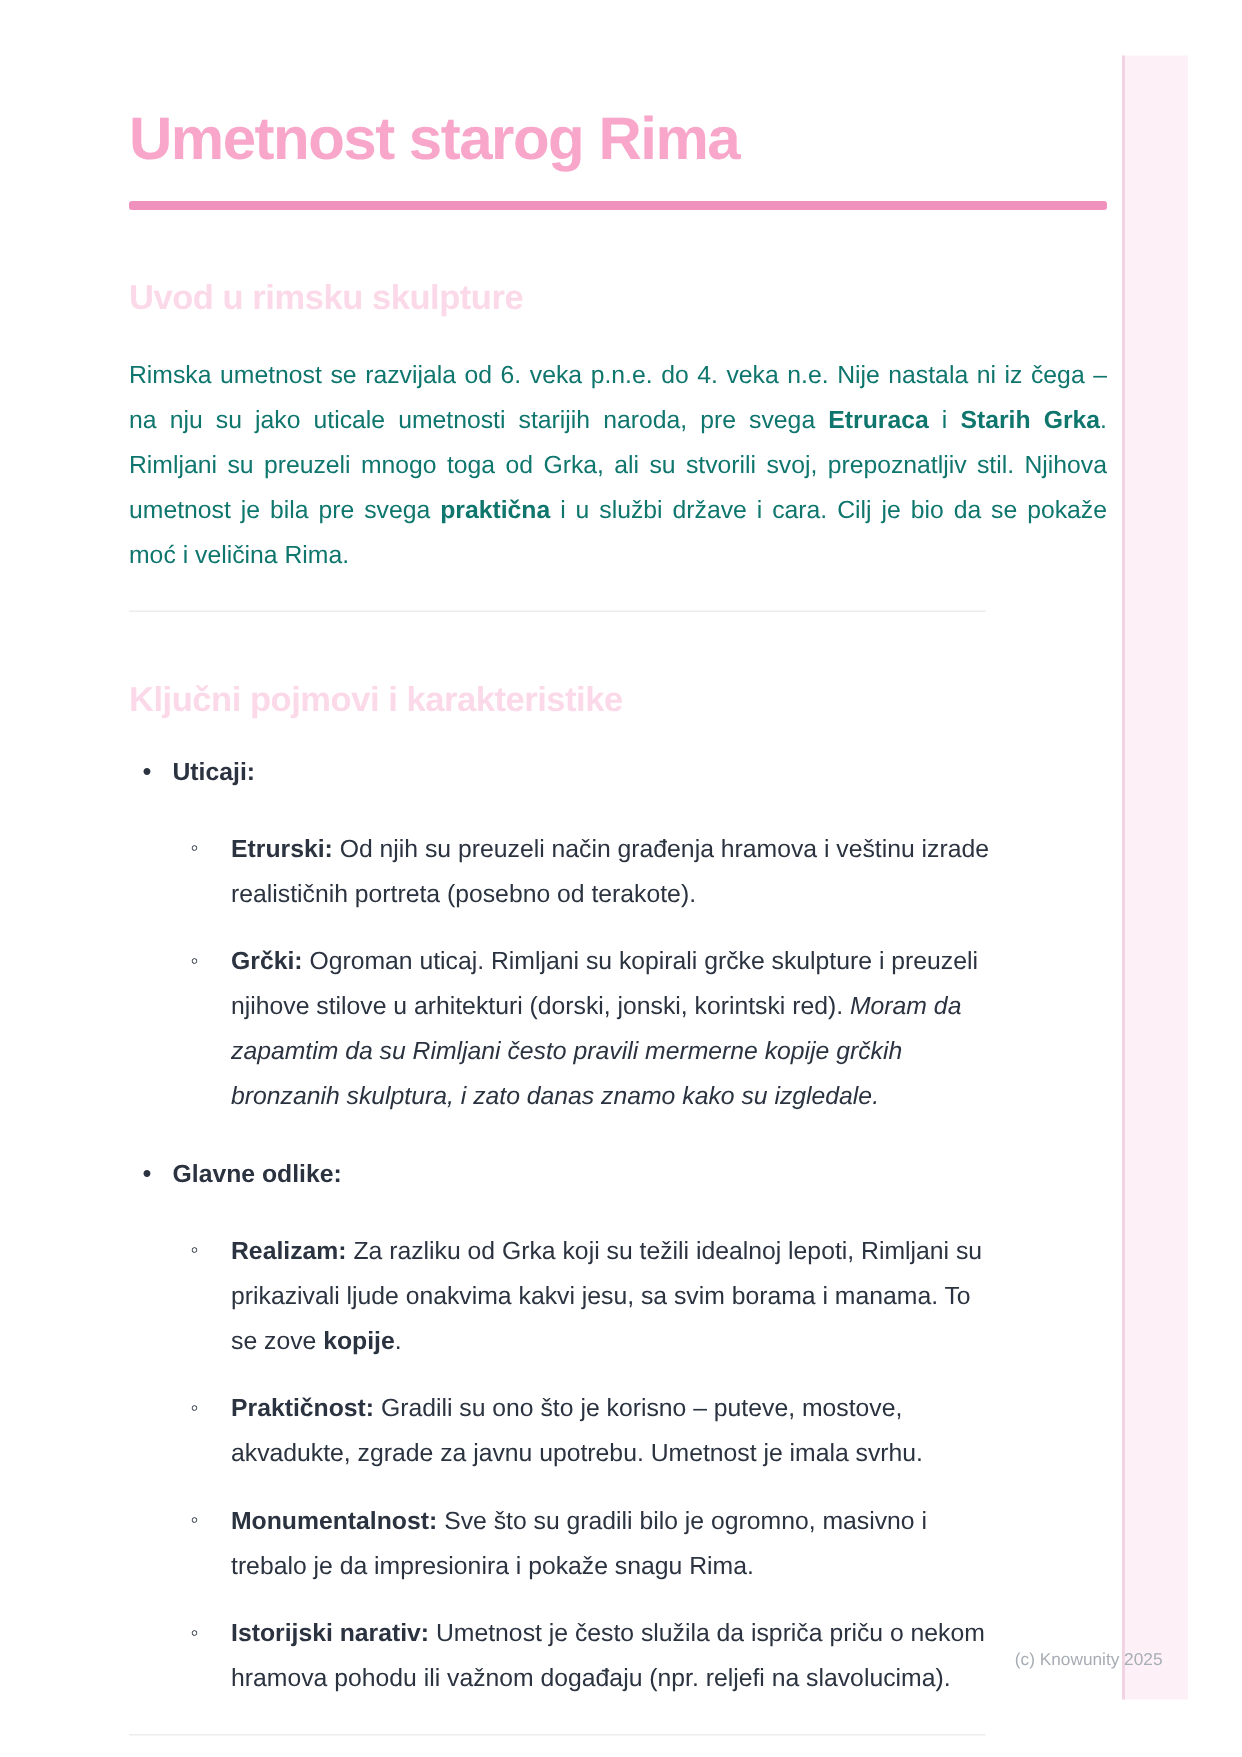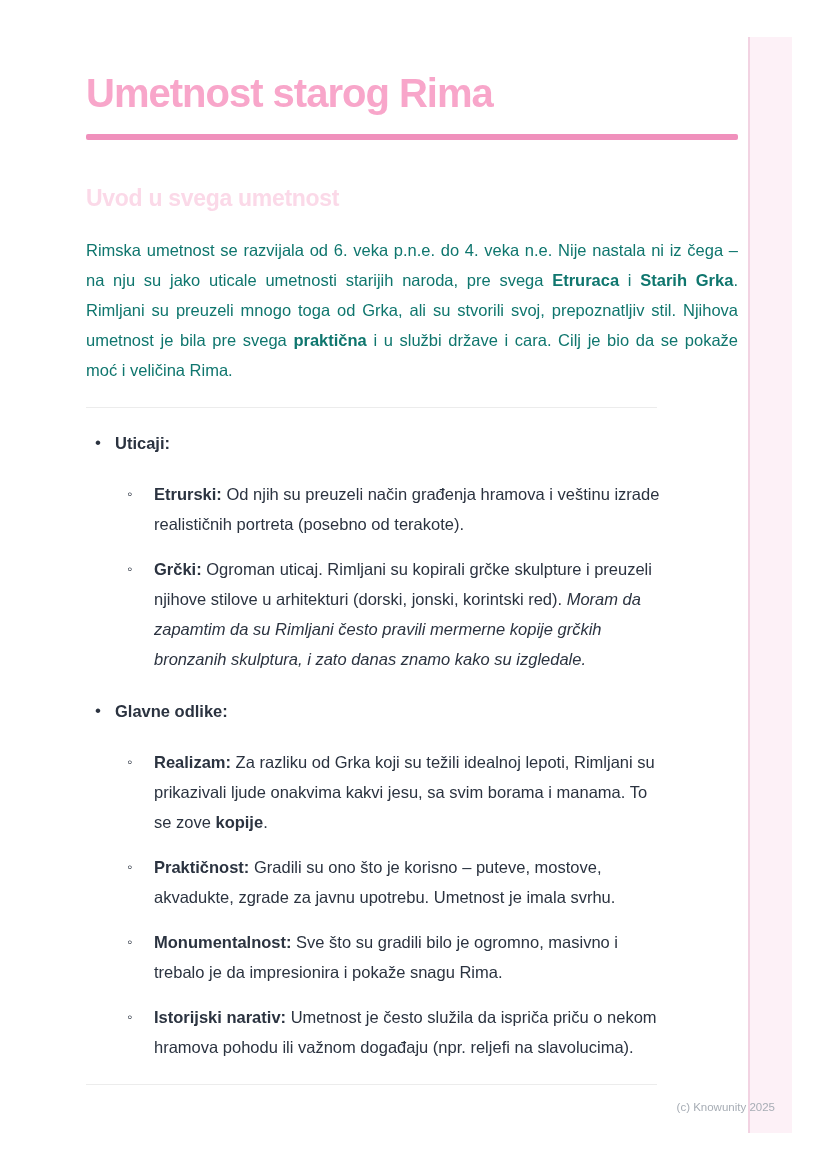--- a/index.html
+++ b/index.html
@@ -92,26 +92,27 @@
   }
 </style>
 </head>
 <body>
 
 <div class="content">
 
   <h1 class="page-title">Umetnost starog Rima</h1>
   <div class="title-underline"></div>
 
-  <h2 class="faint">Uvod u svega umetnost</h2>
+  <h2 class="faint">Uvod u rimsku skulpture</h2>
 
   <p class="body-par"><span>Rimska umetnost se razvijala od 6. veka p.n.e. do 4. veka n.e. Nije nastala ni iz čega – na nju su jako uticale umetnosti starijih naroda, pre svega </span><span class="b">Etruraca</span><span> i </span><span class="b">Starih Grka</span><span>. Rimljani su preuzeli mnogo toga od Grka, ali su stvorili svoj, prepoznatljiv stil. Njihova umetnost je bila pre svega </span><span class="b">praktična</span><span> i u službi države i cara. Cilj je bio da se pokaže moć i veličina Rima.</span></p>
 
   <hr class="divider">
 
+  <h2 class="faint">Ključni pojmovi i karakteristike</h2>
 
   <ul class="list">
 
     <li class="item">
       <span class="marker1">•</span>
       <span class="b">Uticaji:</span>
       <ul class="sublist">
         <li class="subitem"><span class="marker2">◦</span><span class="b">Etrurski:</span><span> Od njih su preuzeli način građenja hramova i veštinu izrade realističnih portreta (posebno od terakote).</span></li>
         <li class="subitem"><span class="marker2">◦</span><span class="b">Grčki:</span><span> Ogroman uticaj. Rimljani su kopirali grčke skulpture i preuzeli njihove stilove u arhitekturi (dorski, jonski, korintski red). </span><span class="i">Moram da zapamtim da su Rimljani često pravili mermerne kopije grčkih bronzanih skulptura, i zato danas znamo kako su izgledale.</span></li>
       </ul>

